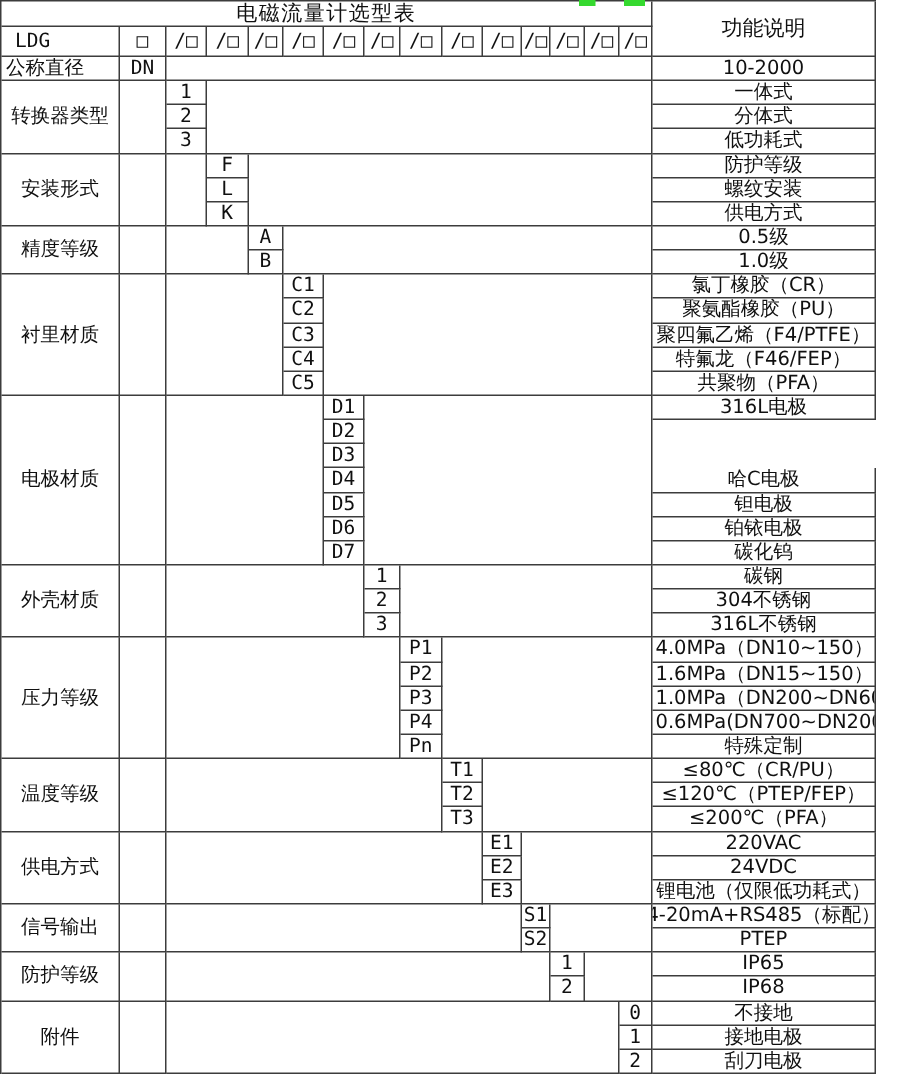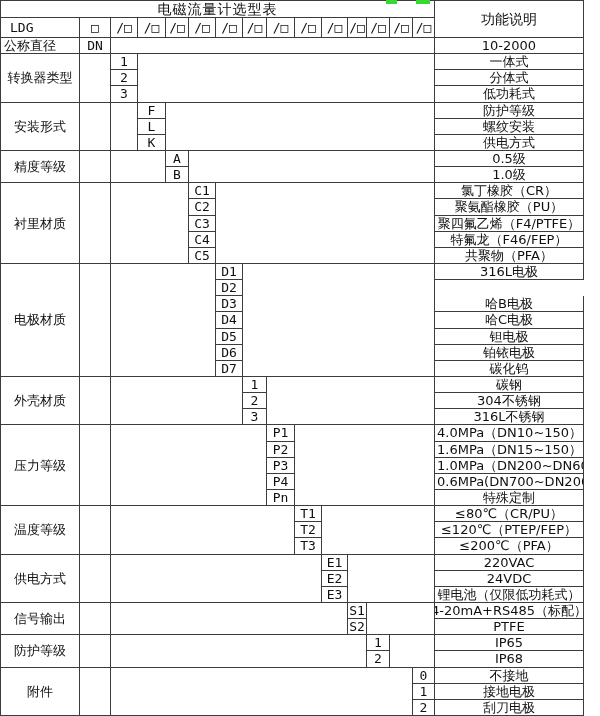--- a/index.html
+++ b/index.html
@@ -96,21 +96,20 @@
       <div class="cell mono" style="grid-area: 16 / 6 / span 1 / span 1;">C5</div>
       <div class="cell" style="grid-area: 16 / 16 / span 1 / span 1;">共聚物（PFA）</div>
       <div class="cell" style="grid-area: 12 / 7 / span 5 / span 9;"></div>
       <div class="cell" style="grid-area: 17 / 1 / span 7 / span 1;">电极材质</div>
       <div class="cell" style="grid-area: 17 / 2 / span 7 / span 1;"></div>
       <div class="cell" style="grid-area: 17 / 3 / span 7 / span 4;"></div>
       <div class="cell mono" style="grid-area: 17 / 7 / span 1 / span 1;">D1</div>
       <div class="cell" style="grid-area: 17 / 16 / span 1 / span 1;">316L电极</div>
       <div class="cell mono" style="grid-area: 18 / 7 / span 1 / span 1;">D2</div>
       <div class="cell mono" style="grid-area: 19 / 7 / span 1 / span 1;">D3</div>
-      <div class="cell" style="grid-area: 19 / 16 / span 1 / span 1;">哈B电极</div>
       <div class="cell mono" style="grid-area: 20 / 7 / span 1 / span 1;">D4</div>
       <div class="cell" style="grid-area: 20 / 16 / span 1 / span 1;">哈C电极</div>
       <div class="cell mono" style="grid-area: 21 / 7 / span 1 / span 1;">D5</div>
       <div class="cell" style="grid-area: 21 / 16 / span 1 / span 1;">钽电极</div>
       <div class="cell mono" style="grid-area: 22 / 7 / span 1 / span 1;">D6</div>
       <div class="cell" style="grid-area: 22 / 16 / span 1 / span 1;">铂铱电极</div>
       <div class="cell mono" style="grid-area: 23 / 7 / span 1 / span 1;">D7</div>
       <div class="cell" style="grid-area: 23 / 16 / span 1 / span 1;">碳化钨</div>
       <div class="cell" style="grid-area: 17 / 8 / span 7 / span 8;"></div>
       <div class="cell" style="grid-area: 24 / 1 / span 3 / span 1;">外壳材质</div>
@@ -156,21 +155,21 @@
       <div class="cell" style="grid-area: 36 / 16 / span 1 / span 1;">24VDC</div>
       <div class="cell mono" style="grid-area: 37 / 11 / span 1 / span 1;">E3</div>
       <div class="cell" style="grid-area: 37 / 16 / span 1 / span 1;">锂电池（仅限低功耗式）</div>
       <div class="cell" style="grid-area: 35 / 12 / span 3 / span 4;"></div>
       <div class="cell" style="grid-area: 38 / 1 / span 2 / span 1;">信号输出</div>
       <div class="cell" style="grid-area: 38 / 2 / span 2 / span 1;"></div>
       <div class="cell" style="grid-area: 38 / 3 / span 2 / span 9;"></div>
       <div class="cell mono" style="grid-area: 38 / 12 / span 1 / span 1;">S1</div>
       <div class="cell" style="grid-area: 38 / 16 / span 1 / span 1;">4-20mA+RS485（标配）</div>
       <div class="cell mono" style="grid-area: 39 / 12 / span 1 / span 1;">S2</div>
-      <div class="cell" style="grid-area: 39 / 16 / span 1 / span 1;">PTFE</div>
+      <div class="cell" style="grid-area: 39 / 16 / span 1 / span 1;">PTEP</div>
       <div class="cell" style="grid-area: 38 / 13 / span 2 / span 3;"></div>
       <div class="cell" style="grid-area: 40 / 1 / span 2 / span 1;">防护等级</div>
       <div class="cell" style="grid-area: 40 / 2 / span 2 / span 1;"></div>
       <div class="cell" style="grid-area: 40 / 3 / span 2 / span 10;"></div>
       <div class="cell mono" style="grid-area: 40 / 13 / span 1 / span 1;">1</div>
       <div class="cell" style="grid-area: 40 / 16 / span 1 / span 1;">IP65</div>
       <div class="cell mono" style="grid-area: 41 / 13 / span 1 / span 1;">2</div>
       <div class="cell" style="grid-area: 41 / 16 / span 1 / span 1;">IP68</div>
       <div class="cell" style="grid-area: 40 / 14 / span 2 / span 2;"></div>
       <div class="cell" style="grid-area: 42 / 1 / span 3 / span 1;">附件</div>

